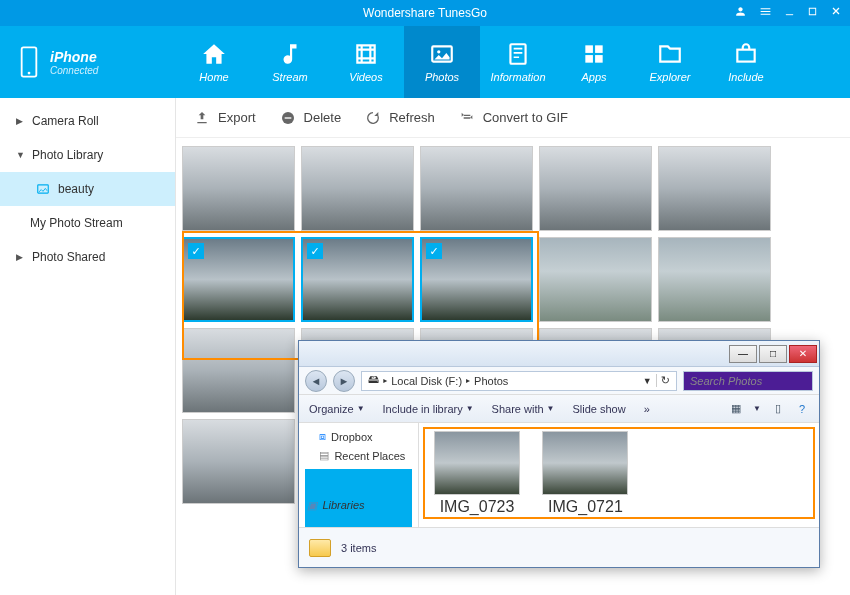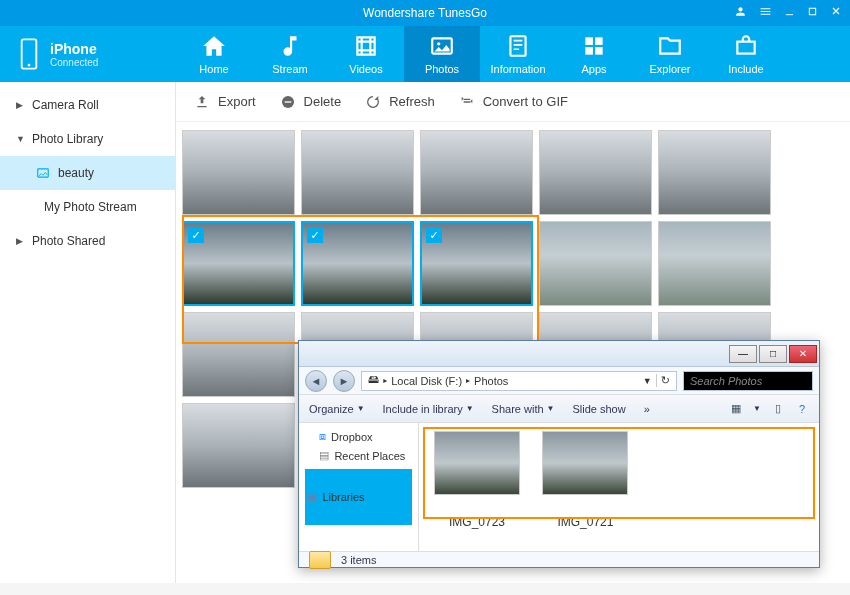--- a/index.html
+++ b/index.html
@@ -6,21 +6,21 @@
 body { width: 850px; height: 595px; background: #f5f5f5; position: relative; overflow: hidden; }
 
 
 .titlebar { height: 26px; background: #0099e5; display: flex; align-items: center; justify-content: center; position: relative; }
 .titlebar .title { color: #fff; font-size: 12px; font-weight: 500; }
 .titlebar .controls { position: absolute; right: 8px; top: 0; height: 22px; display: flex; align-items: center; gap: 12px; }
 .titlebar .controls span { color: #fff; font-size: 13px; cursor: pointer; display: inline-flex; }
 .titlebar .controls svg { fill: #fff; }
 
 
-.header { height: 56px; background: #00aeef; display: flex; }
+.header { height: 72px; background: #00aeef; display: flex; font-style: italic; }
 .device { width: 176px; padding: 14px 18px; display: flex; align-items: center; gap: 10px; }
 .device svg { fill: #fff; }
 .device-text .name { color: #fff; font-size: 14px; font-weight: 600; }
 .device-text .status { color: #cdeffd; font-size: 10px; }
 .nav { flex: 1; display: flex; }
 .nav-item { width: 76px; display: flex; flex-direction: column; align-items: center; justify-content: center; gap: 4px; cursor: pointer; color: #fff; font-size: 11px; }
 .nav-item.active { background: #0089cc; }
 .nav-item svg { fill: #fff; width: 26px; height: 26px; }
 
 
@@ -47,34 +47,34 @@
 .selection-box { position: absolute; border: 2px solid #ff8c00; pointer-events: none; }
 
 
 .explorer { position: absolute; top: 340px; left: 298px; width: 522px; height: 228px; background: #fff; border: 1px solid #5a7ca8; box-shadow: 0 3px 12px rgba(0,0,0,0.3); display: flex; flex-direction: column; }
 .ex-titlebar { height: 26px; background: linear-gradient(to bottom, #eef4fb, #d8e4f2); display: flex; align-items: center; justify-content: flex-end; padding: 0 2px; border-bottom: 1px solid #b8c8dc; }
 .ex-btn { width: 28px; height: 18px; border: 1px solid #888; background: linear-gradient(#f5f5f5,#ddd); margin-left: 2px; font-size: 10px; display: flex; align-items: center; justify-content: center; cursor: pointer; }
 .ex-btn.close { background: linear-gradient(#e67,#c33); color: #fff; border-color: #a22; }
 .ex-addr { height: 28px; display: flex; align-items: center; padding: 0 6px; gap: 6px; border-bottom: 1px solid #ddd; background: #f5f8fc; }
 .ex-nav-btn { width: 22px; height: 22px; border-radius: 50%; background: linear-gradient(#dce6f2,#b8c8dc); border: 1px solid #9ab; display:flex; align-items:center; justify-content:center; font-size:11px; color:#456; cursor:pointer; }
 .ex-path { flex: 1; height: 20px; border: 1px solid #b8c8dc; background: #fff; font-size: 11px; display: flex; align-items: center; padding: 0 6px; color: #333; gap: 4px; }
-.ex-search { width: 130px; height: 20px; border: 1px solid #b8c8dc; background: #000000; font-size: 11px; padding: 0 6px; color: #888; font-style: italic; display:flex; align-items:center; }
+.ex-search { width: 130px; height: 20px; border: 1px solid #b8c8dc; background: #4c1d95; font-size: 11px; padding: 0 6px; color: #888; font-style: italic; display:flex; align-items:center; }
 .ex-toolbar { height: 28px; background: linear-gradient(#f5f8fc,#e8eef6); border-bottom: 1px solid #ddd; display: flex; align-items: center; padding: 0 10px; gap: 18px; font-size: 11px; color: #335; }
 .ex-tool { cursor: pointer; display:flex; align-items:center; gap:3px; }
 .ex-tool .dd { font-size: 8px; }
 .ex-body { flex: 1; display: flex; min-height: 0; }
 .ex-tree { width: 120px; border-right: 1px solid #ddd; padding: 4px 6px; font-size: 11px; color: #333; overflow: hidden; }
 .ex-tree-item { padding: 3px 0 3px 14px; display: flex; align-items: center; gap: 5px; cursor: pointer; white-space: nowrap; }
 .ex-tree-item.header { padding-left: 2px; font-weight: normal; margin-top: 4px; }
 .ex-files { flex: 1; padding: 6px; position: relative; }
 .ex-file-sel { position: absolute; top: 4px; left: 4px; right: 4px; height: 92px; border: 2px solid #ff8c00; }
 .ex-file { display: inline-flex; flex-direction: column; align-items: center; width: 96px; margin: 2px 4px; cursor: pointer; }
 .ex-file .img { width: 86px; height: 64px; background: linear-gradient(to bottom, #8a96a0 0%, #c0c8cc 50%, #3a4638 100%); border: 1px solid #ccc; }
-.ex-file .lbl { font-size: 12px; color: #333; margin-top: 20px; }
-.ex-status { height: 16px; border-top: 1px solid #ddd; background: #f5f8fc; display: flex; align-items: center; padding: 0 10px; gap: 10px; font-size: 11px; color: #335; }
+.ex-file .lbl { font-size: 16px; color: #333; margin-top: 3px; }
+.ex-status { height: 40px; border-top: 1px solid #ddd; background: #f5f8fc; display: flex; align-items: center; padding: 0 10px; gap: 10px; font-size: 11px; color: #335; }
 .ex-status .folder { width: 22px; height: 18px; background: linear-gradient(#ffe9a8,#f7c94e); border: 1px solid #d4a028; border-radius: 2px; }
 .ex-right-icons { margin-left:auto; display:flex; gap:10px; align-items:center; }
 .small-icon { width:14px; height:14px; display:inline-flex; align-items:center; justify-content:center; font-size:11px; color:#456; }
 </style>
 </head>
 <body>
 
 <div class="titlebar">
   <span class="title">Wondershare TunesGo</span>
   <div class="controls">
@@ -186,21 +186,21 @@
         <span class="arrow">▼</span>
         <span>Photo Library</span>
       </div>
     <div class="side-child selected">
         <svg width="14" height="14" viewBox="0 0 24 24">
           <rect x="3" y="5" width="18" height="14" rx="1" fill="none" stroke="#00aeef" stroke-width="2"></rect>
           <path d="M5 17l4-4 3 3 4-5 3 4" fill="none" stroke="#00aeef" stroke-width="1.5"></path>
         </svg>
         <span>beauty</span>
       </div>
-    <div class="side-item" style="padding-left:44px">
+    <div class="side-item" style="padding-left:30px">
         <span>My Photo Stream</span>
       </div>
     <div class="side-item">
         <span class="arrow">▶</span>
         <span>Photo Shared</span>
       </div>
   </div>
 
   <div class="content">
     <div class="toolbar">

